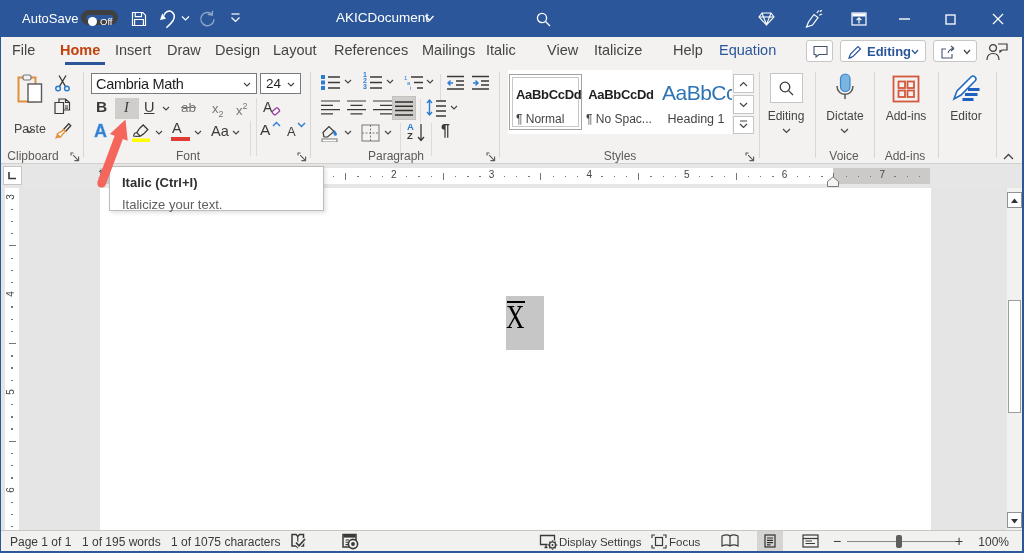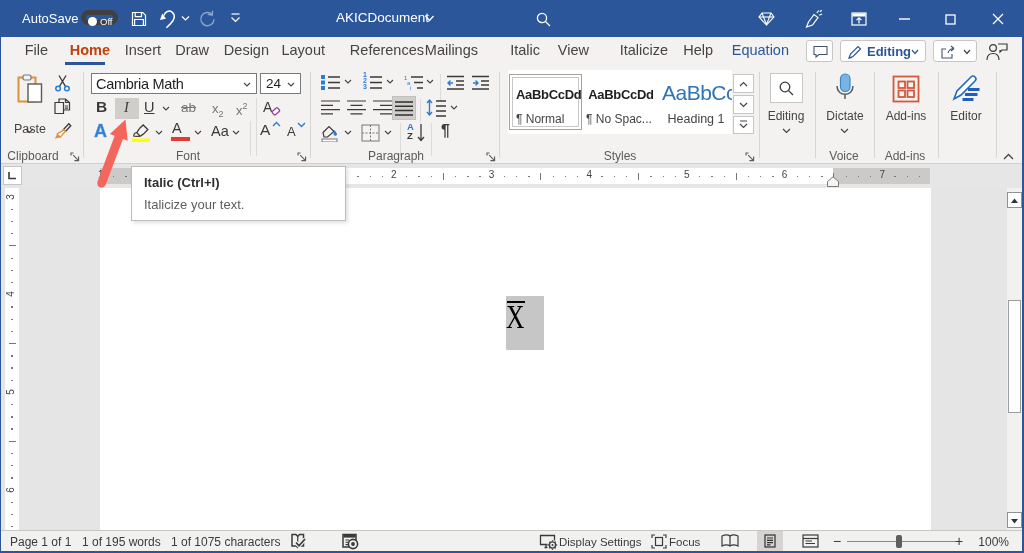--- a/index.html
+++ b/index.html
@@ -3,21 +3,21 @@
 <meta charset="utf-8">
 <style>
 *{margin:0;padding:0;box-sizing:border-box}
 html,body{width:1024px;height:553px;overflow:hidden}
 body{position:relative;font-family:"Liberation Sans",sans-serif;background:#e5e5e5}
 .ab{position:absolute}
 svg{display:block}
 
 #titlebar{left:0;top:0;width:1024px;height:37px;background:#2b579a;color:#fff}
 #menurow{left:1px;top:37px;width:1021px;height:29px;background:#f3f2f1}
-.tab{position:absolute;top:37px;height:29px;line-height:27px;font-size:14.5px;color:#444;text-align:right}
+.tab{position:absolute;top:37px;height:29px;line-height:27px;font-size:14.5px;color:#444;text-align:left}
 #ribbon{left:1px;top:66px;width:1021px;height:98px;background:#f3f2f1;border-bottom:1px solid #d2d0ce}
 .gsep{position:absolute;top:72px;height:86px;width:1px;background:#d8d6d4}
 .glabel{position:absolute;top:149px;font-size:12px;color:#5c5a58;width:120px;text-align:center}
 .launch{position:absolute;top:152px}
 .chev{position:absolute;color:#444}
 #rulerstrip{left:1px;top:164px;width:1021px;height:24px;background:#e6e6e6}
 #canvas{left:1px;top:188px;width:1021px;height:342px;background:#e5e5e5}
 #page{position:absolute;left:99px;top:0;width:831px;height:342px;background:#fff}
 #vruler{left:5px;top:188px;width:14px;height:342px;background:#fff}
 #statusbar{left:1px;top:530px;width:1021px;height:21px;background:#f1f1f0;border-top:1px solid #c9c7c5;font-size:12px;color:#3b3a39}
@@ -549,21 +549,21 @@
       <path d="M0 5 L3.5 0.5 L7 5 Z" fill="#333"></path>
     </svg>
 </div>
 <div class="ab" style="left:1008px;top:300px;width:13px;height:113px;background:#fff;border:1px solid #9d9d9d"></div>
 <div class="ab" style="left:1007px;top:512px;width:15px;height:16px;background:#fff;border:1px solid #919191">
   <svg style="margin:5.5px 0 0 3px" width="7" height="5" viewBox="0 0 7 5">
       <path d="M0 0 L3.5 4.5 L7 0 Z" fill="#333"></path>
     </svg>
 </div>
 
-<div class="ab" style="left:131px;top:166px;width:215px;height:55px;background:#fff;border:1px solid #bebbb8;box-shadow:2px 2px 4px rgba(0,0,0,.12);z-index:30">
+<div class="ab" style="left:109px;top:166px;width:215px;height:45px;background:#fff;border:1px solid #bebbb8;box-shadow:2px 2px 4px rgba(0,0,0,.12);z-index:30">
   <div class="ab" style="left:12px;top:8px;font-size:13px;font-weight:bold;color:#30302f">Italic (Ctrl+I)</div>
   <div class="ab" style="left:12px;top:30px;font-size:13px;color:#605e5c">Italicize your text.</div>
 </div>
 
 <svg class="ab" style="left:90px;top:112px;z-index:40" width="45" height="78" viewBox="0 0 45 78">
   <polygon points="35.5,7.5 37.7,28.7 32.9,26.9 15.6,73.1 7.4,69.9 24.7,23.7 19.9,21.9" fill="#f4665c"></polygon>
   <circle cx="11.5" cy="71.5" r="4.1" fill="#f4665c"></circle>
 </svg>
 
 <div id="statusbar" class="ab"></div>

